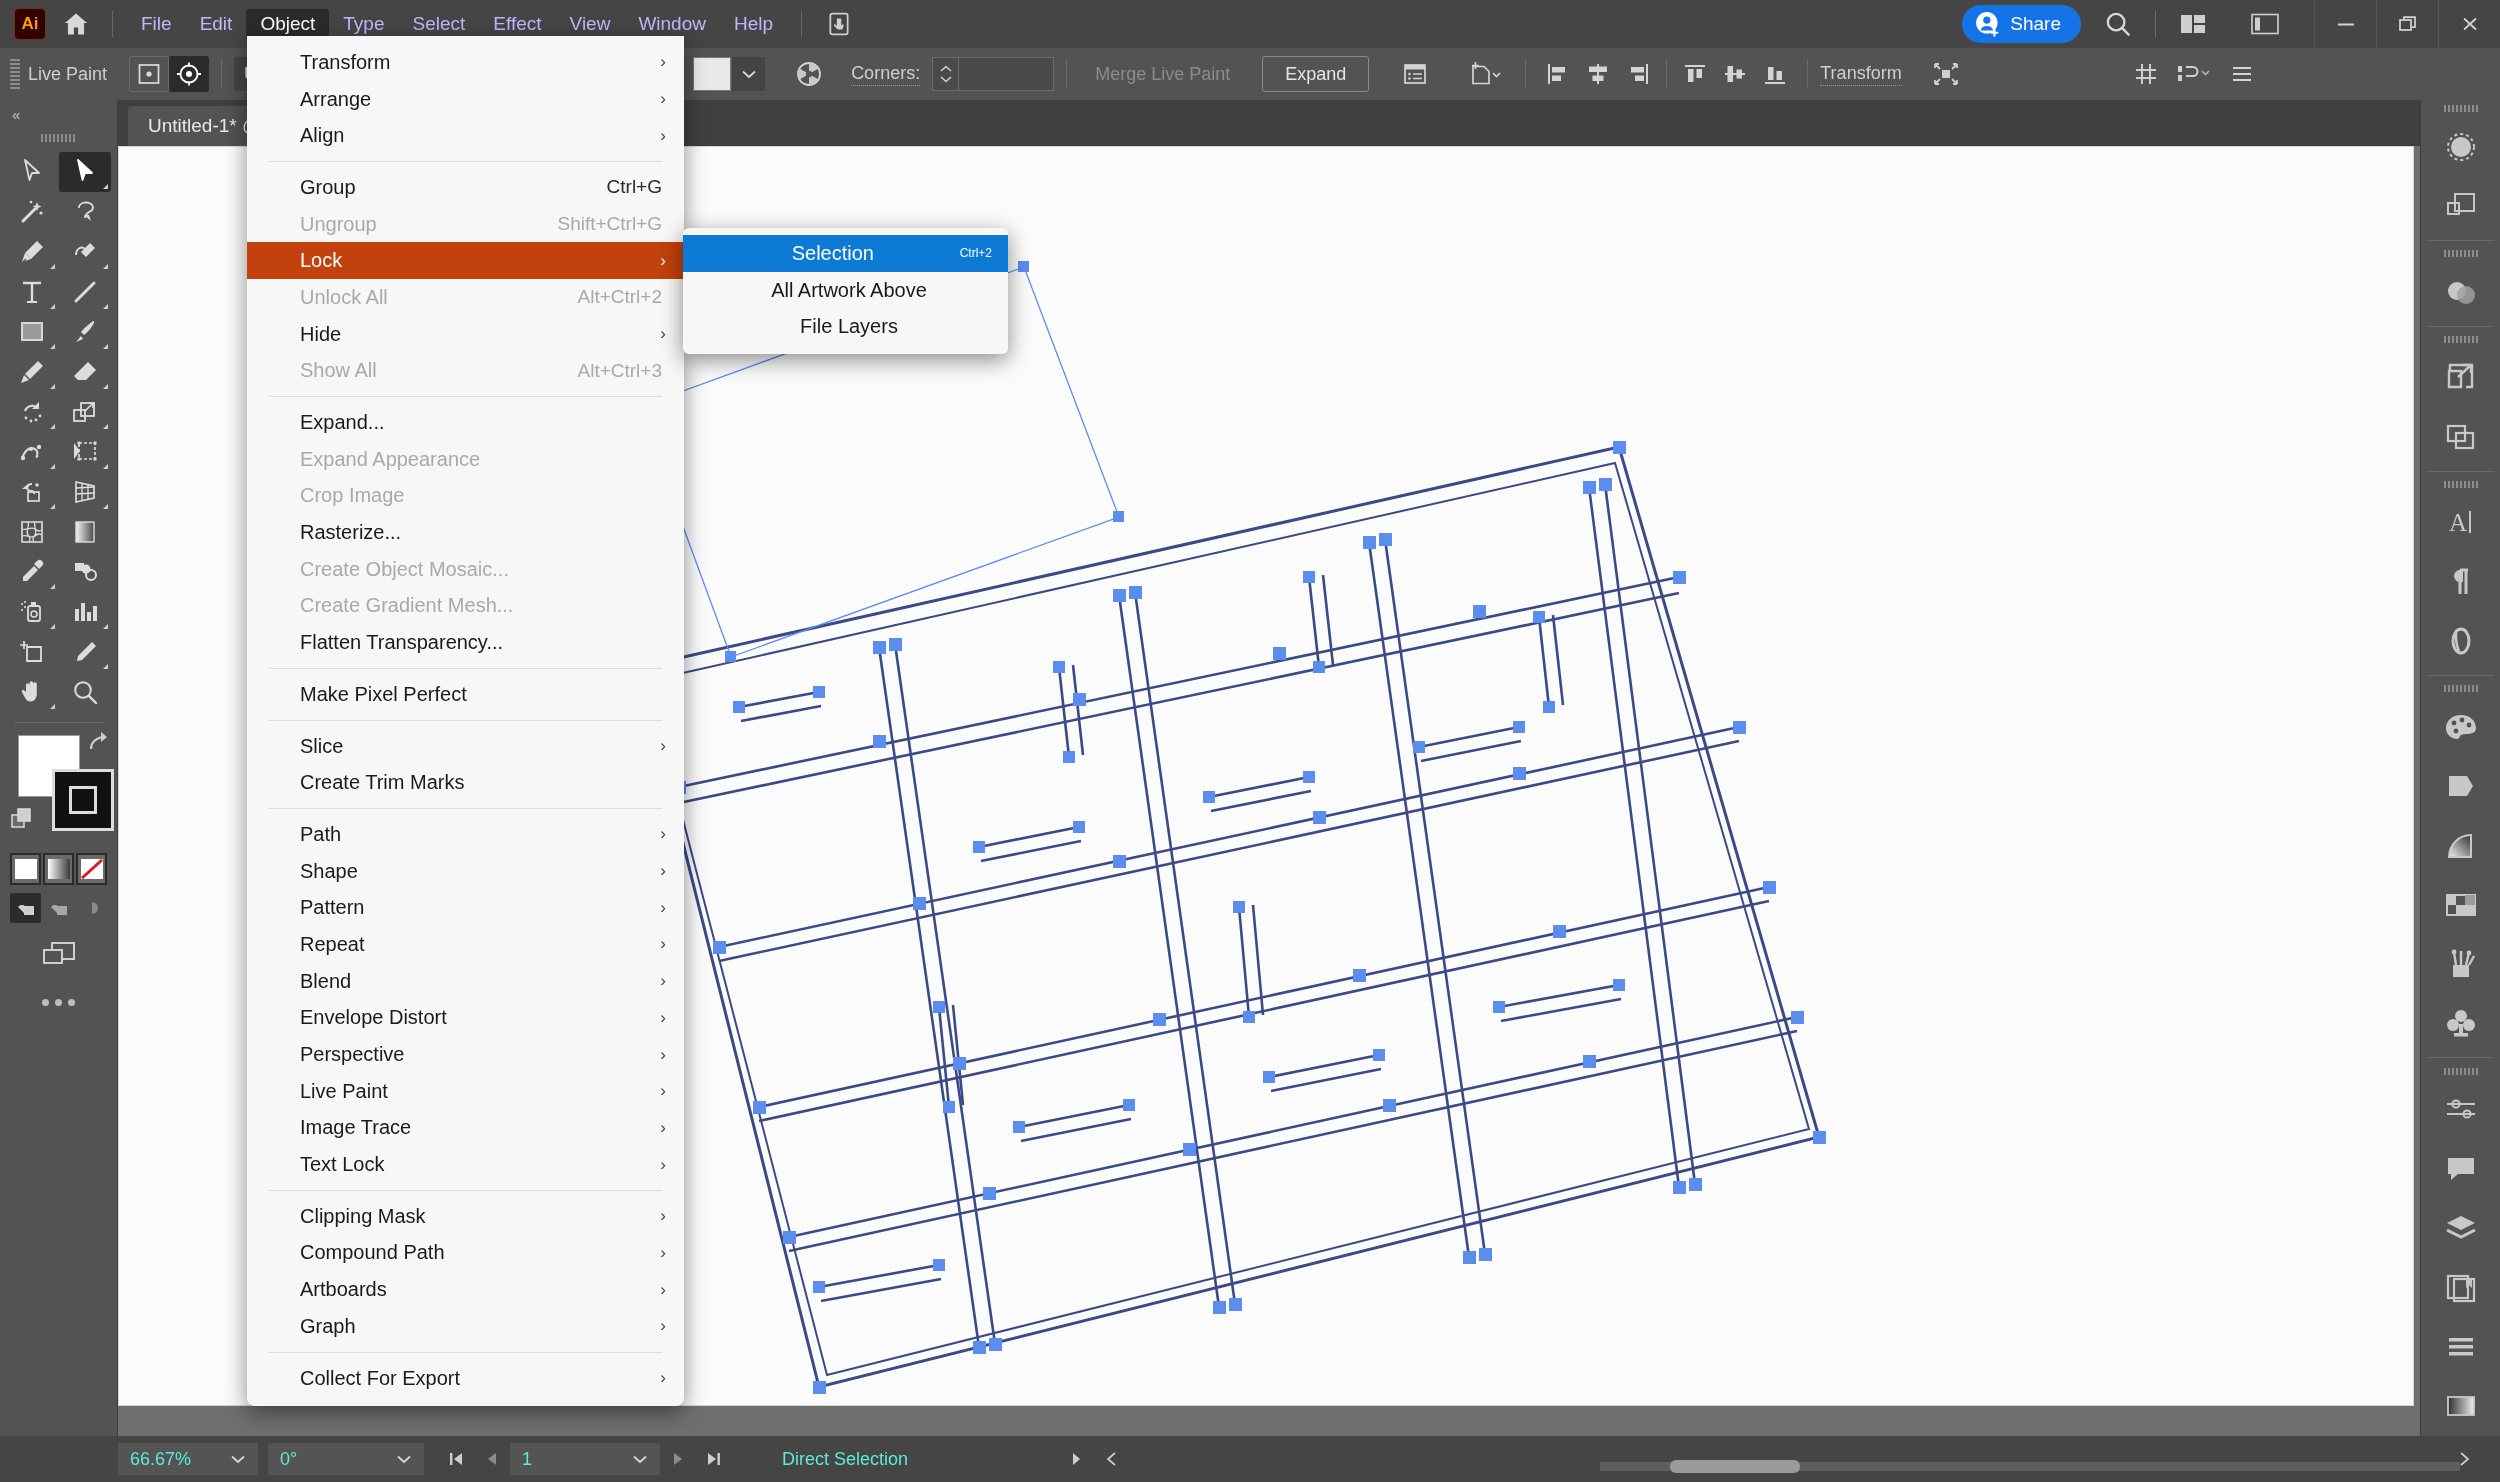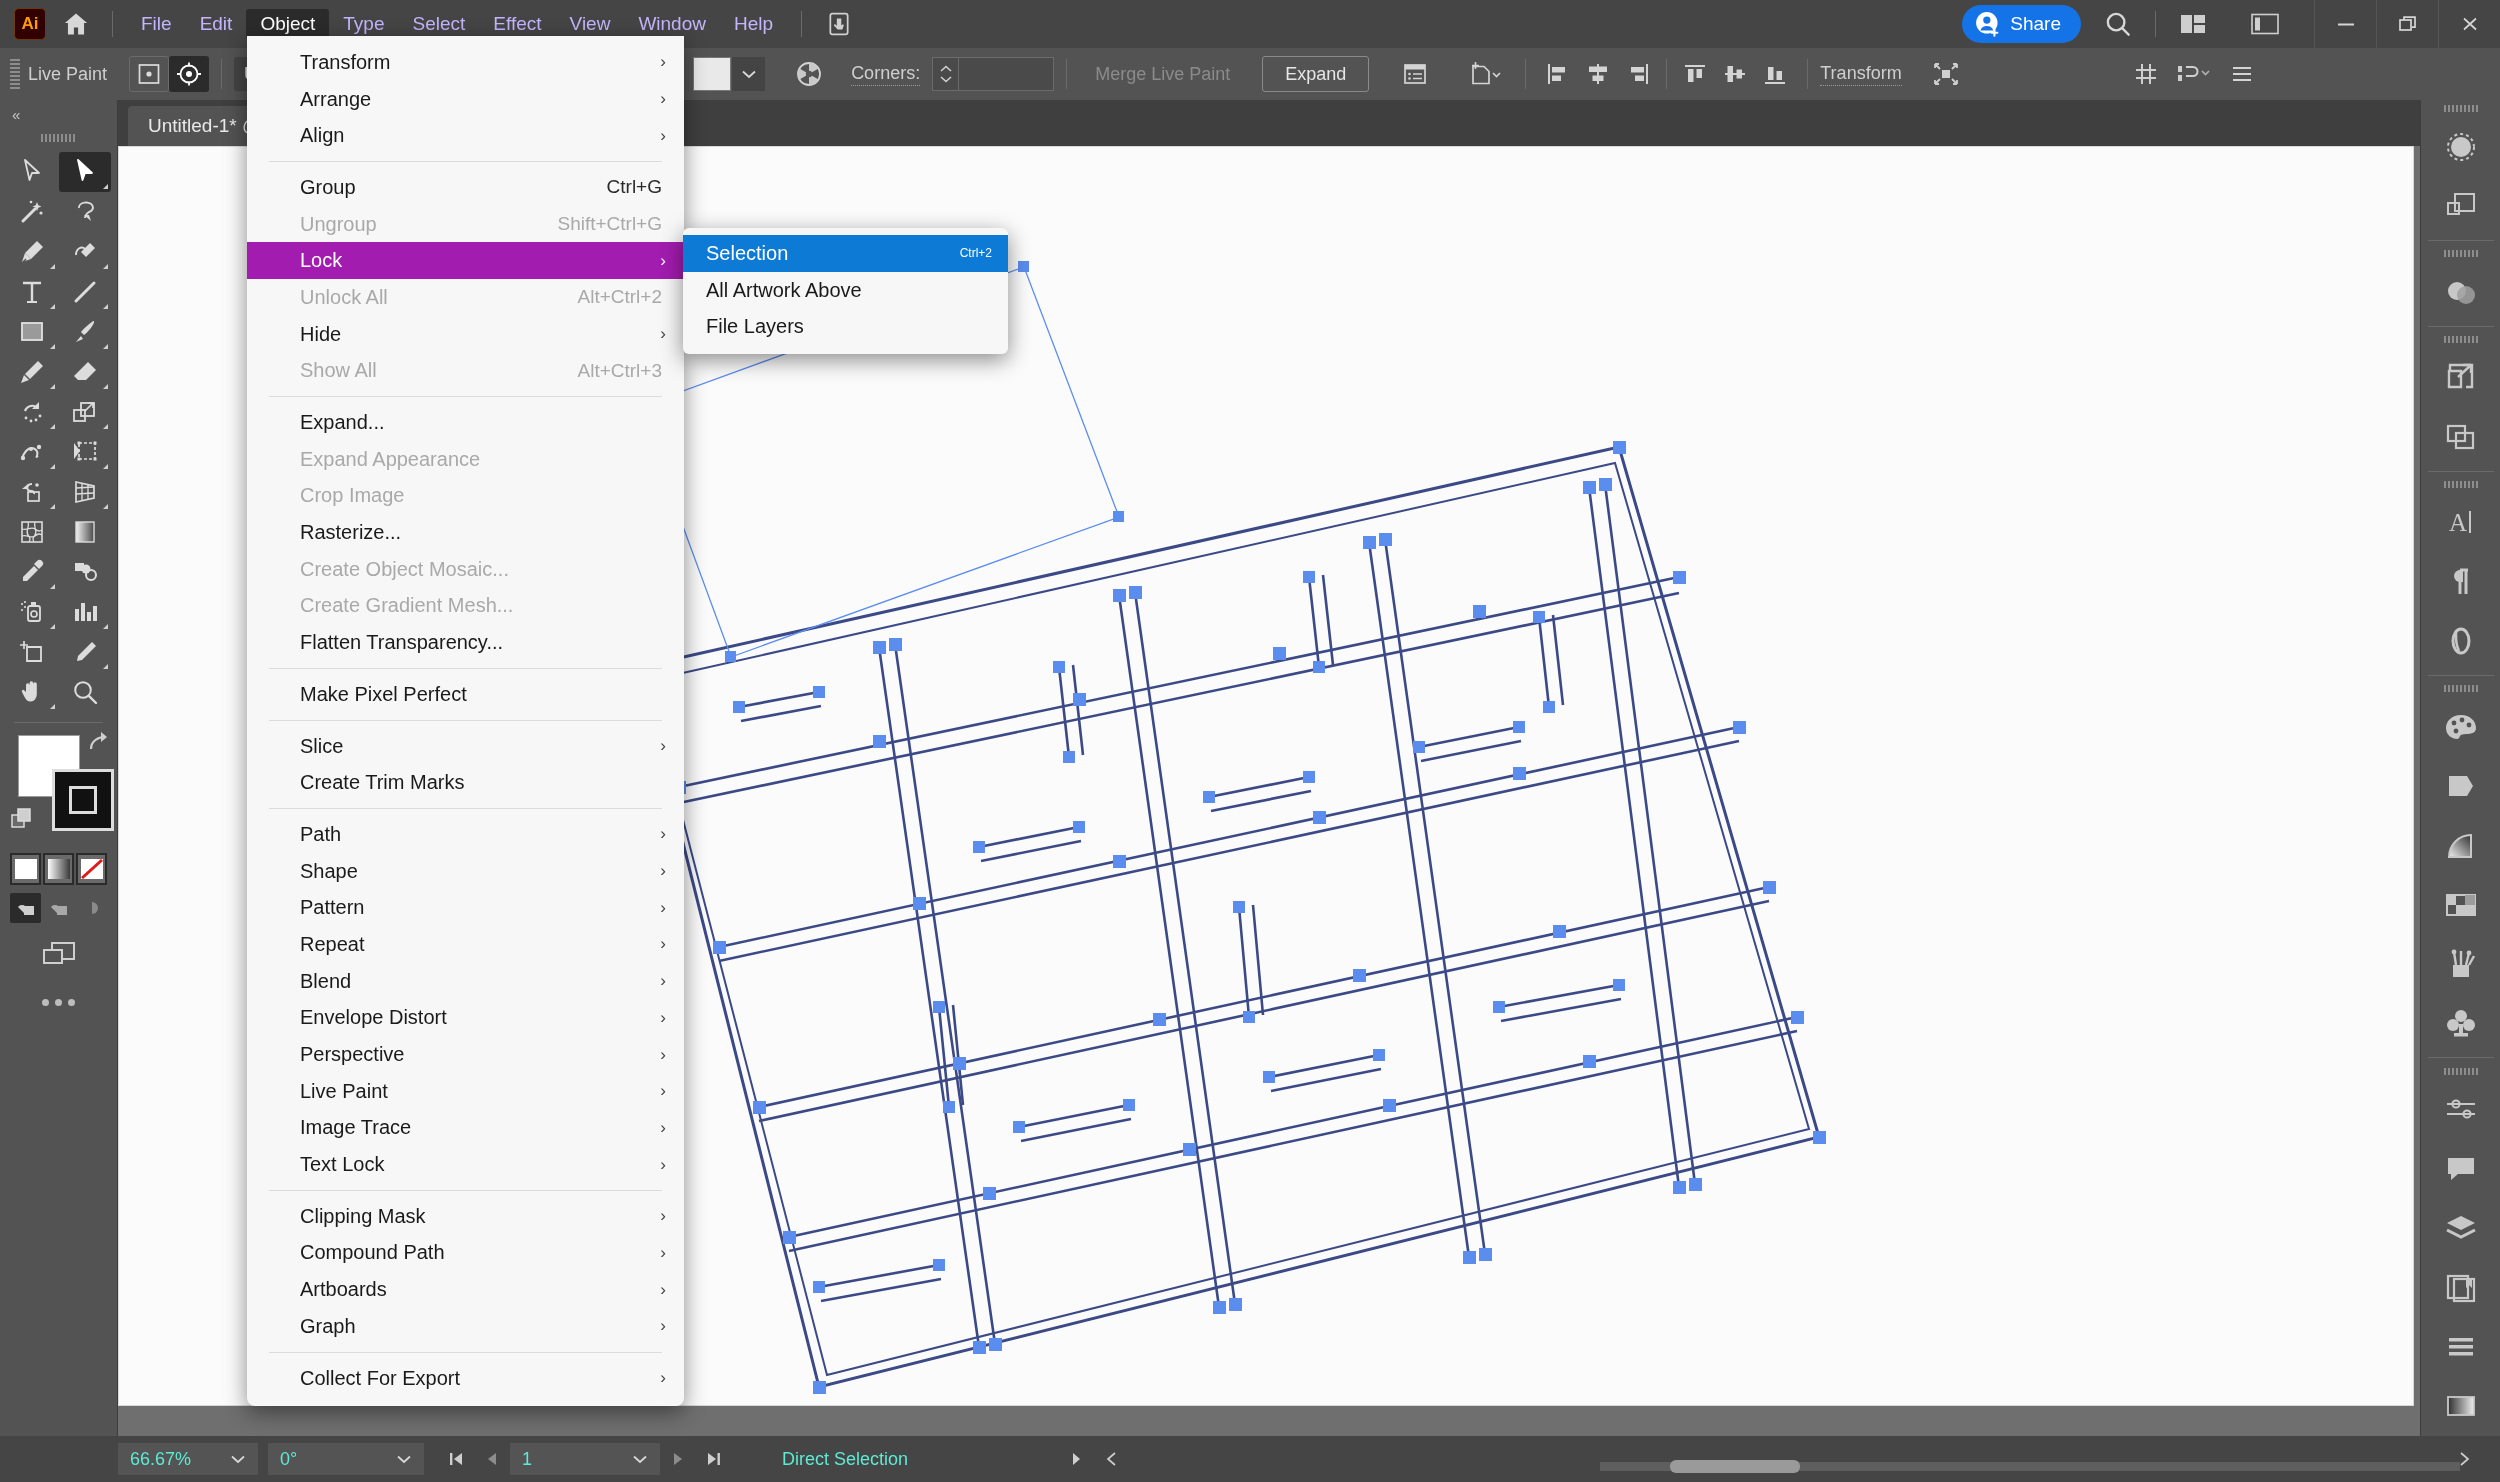--- a/index.html
+++ b/index.html
@@ -156,31 +156,31 @@
     box-shadow:0 6px 22px rgba(0,0,0,.45);
     padding:8px 0 10px 0; z-index:50;
   }
   .mrow{
     height:36.7px; display:flex; align-items:center; position:relative;
     padding-left:53px; padding-right:22px; font-size:20px; color:#1a1a1a;
   }
   .mrow .mlabel{ flex:1; }
   .mrow .mshort{ color:#2a2a2a; font-size:19px; }
   .mrow.disabled .mlabel,.mrow.disabled .mshort{ color:#a9a9a9; }
-  .mrow.hl{ background:#a21caf; }
+  .mrow.hl{ background:#c2410c; }
   .mrow.hl .mlabel, .mrow.hl .mshort{ color:#fff; }
   .mrow .arrow{ position:absolute; right:18px; color:#444; font-size:17px;}
   .mrow.hl .arrow{ color:#fff; }
   .msep{ height:1px;background:#dcdcdc;margin:7px 22px; }
 
   .submenu{
     position:absolute; left:683px; top:228px; width:205px;
     background:#f7f7f7; border-radius:6px;
     box-shadow:0 6px 22px rgba(0,0,0,.45);
-    padding:7px 0 9px 0; z-index:60;
+    padding:7px 0 9px 0; z-index:60;text-align:center;
   }
   .srow{
     height:36.7px;display:flex;align-items:center;position:relative;
     padding-left:23px; padding-right:16px; font-size:20px; color:#1a1a1a;
   }
   .srow .slabel{ flex:1; }
   .srow .sshort{ color:#2a2a2a; font-size:12px; }
   .srow.hl{ background:#0d7ad6; }
   .srow.hl .slabel,.srow.hl .sshort{ color:#fff; }
 

